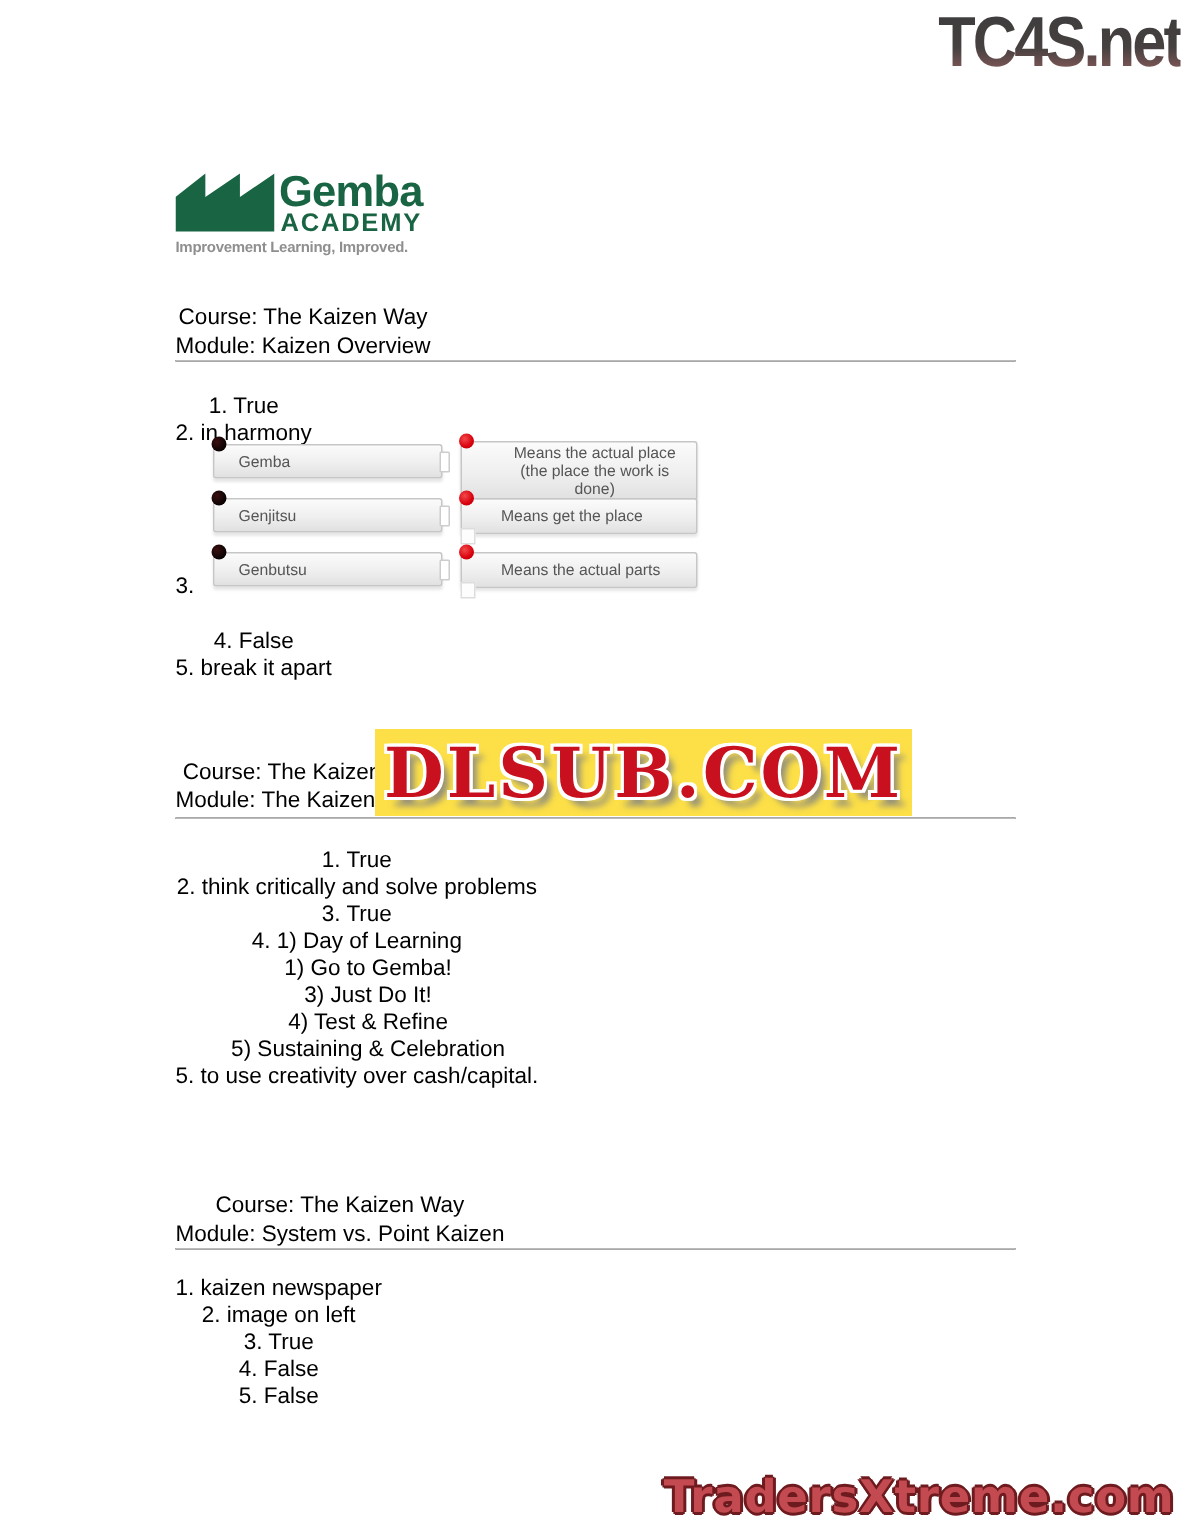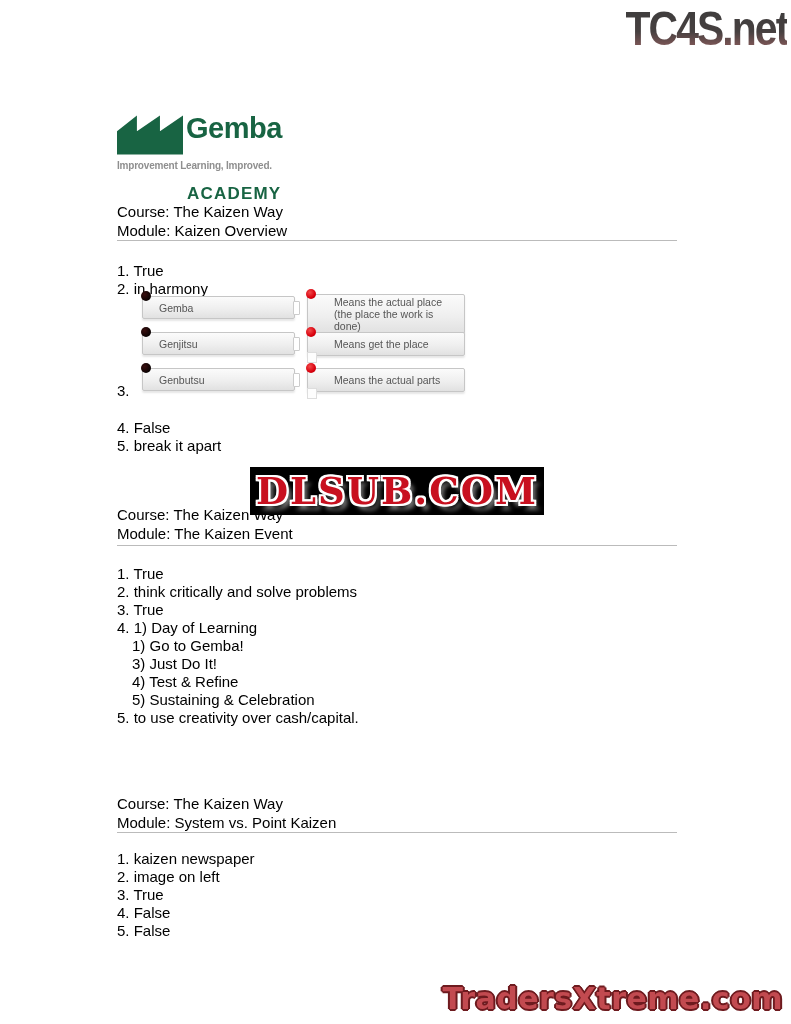--- a/index.html
+++ b/index.html
@@ -5,48 +5,49 @@
   * { margin: 0; padding: 0; box-sizing: border-box; }
   html, body { background: #ffffff; }
   .page {
     position: relative;
     width: 791px;
     height: 1024px;
     background: #ffffff;
     overflow: hidden;
     font-family: "Liberation Sans", sans-serif;
     color: #000;
+    text-align: center;
   }
 
   
   .tc4s {
     position: absolute;
     top: 2px;
     right: 4px;
     font-family: "Liberation Sans", sans-serif;
     font-weight: bold;
     font-size: 43px;
     letter-spacing: -2px;
     transform: scaleY(1.1) scaleX(0.95);
     transform-origin: top right;
     background: linear-gradient(180deg, #3c3c3c 0%, #464040 55%, #8a5c5c 88%, #a27878 100%);
     -webkit-background-clip: text;
     background-clip: text;
     color: transparent;
   }
   .dlsub {
     position: absolute;
-    top: 467px;
+    top: 486px;
     left: 250px;
     font-family: "DejaVu Serif", serif;
     font-weight: bold;
-    font-size: 37px;
+    font-size: 46px;
     letter-spacing: 2px;
     color: #c8101f;
-    background: #000000;
+    background: #fde047;
     padding: 2px 6px;
     text-shadow:
       -2px 0 0 #fff, 2px 0 0 #fff, 0 -2px 0 #fff, 0 2px 0 #fff,
       -2px -2px 0 #fff, 2px -2px 0 #fff, -2px 2px 0 #fff, 2px 2px 0 #fff,
       5px 6px 4px rgba(130,130,130,0.85);
   }
   .traders {
     position: absolute;
     top: 981px;
     right: 8px;
@@ -66,21 +67,20 @@
   .factory-icon { position: absolute; left: 117px; top: 115px; }
   .gemba-title {
     position: absolute; left: 186px; top: 112px;
     font-size: 29px; font-weight: bold; letter-spacing: -0.5px;
     color: #186443;
   }
   .gemba-sub {
     position: absolute; left: 187px; top: 139px;
     font-size: 17px; font-weight: bold; letter-spacing: 1.2px;
     color: #186443;
-    margin-top: 45px;
   }
   .gemba-tagline {
     position: absolute; left: 117px; top: 160px;
     font-size: 10px; font-weight: bold; letter-spacing: -0.2px;
     color: #8f8f8f;
   }
 
   
   .sec-header { position: absolute; left: 117px; font-size: 15px; line-height: 19px; color: #000; }
   .hr { position: absolute; left: 117px; width: 560px; height: 1px; background: #2a2a2a; border-bottom: 1px solid #bbb; }

